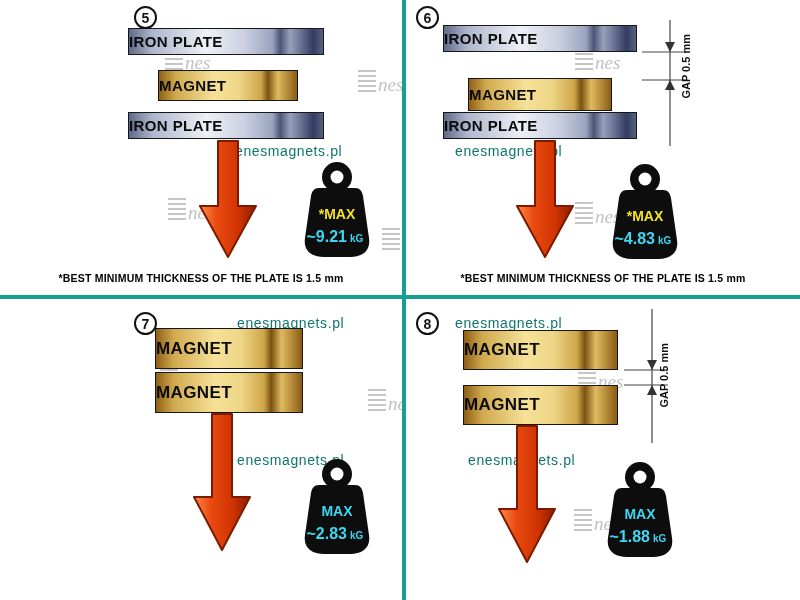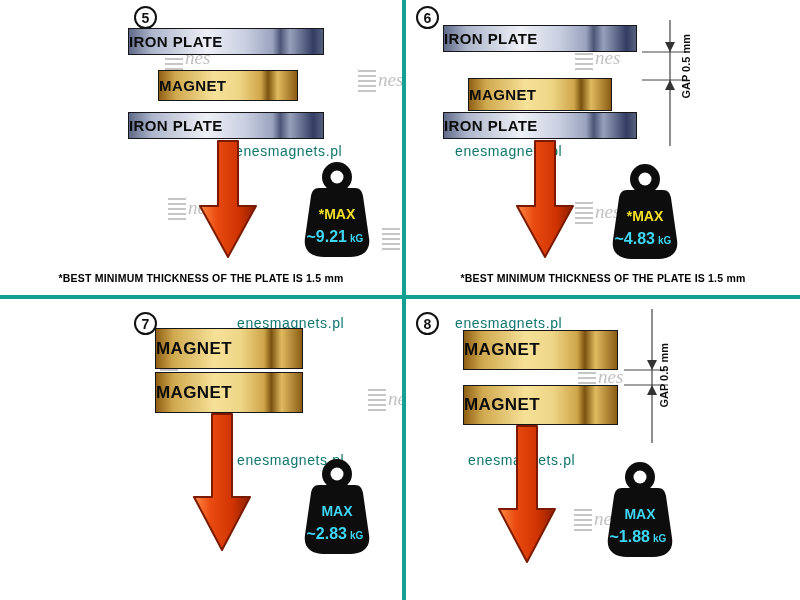--- a/index.html
+++ b/index.html
@@ -24,21 +24,21 @@
 
   .arrow, .weight, .dim { position:absolute; z-index:2; }
   .wmax  { font-family:"Liberation Sans",sans-serif; font-weight:bold; font-size:14px; }
   .wval  { font-family:"Liberation Sans",sans-serif; font-weight:bold; font-size:16px; }
   .wunit { font-family:"Liberation Sans",sans-serif; font-weight:bold; font-size:10px; }
 
   .footnote { position:absolute; left:0; right:0; top:272px; text-align:center; font-size:10.5px; font-weight:bold; color:#000; letter-spacing:0.2px; z-index:2; }
   .gap-label { position:absolute; writing-mode:vertical-rl; transform:rotate(180deg); font-size:11px; font-weight:bold; color:#111; z-index:2; }
 
   .wm-site { position:absolute; font-size:14px; color:#0f766e; letter-spacing:0.6px; z-index:1; }
-  .wm-logo { position:absolute; display:flex; align-items:flex-start; gap:2px; z-index:1; }
+  .wm-logo { position:absolute; display:flex; align-items:flex-end; gap:2px; z-index:1; }
   .wm-e { display:inline-block; width:18px; height:24px; background:repeating-linear-gradient(180deg,#c6c6c6 0 2px, transparent 2px 5px); }
   .wm-nes { font-family:"Liberation Serif",serif; font-style:italic; font-size:19px; color:#c2c2c2; line-height:1; }
 </style>
 </head>
 <body>
 
 <svg width="0" height="0" style="position:absolute" aria-hidden="true">
   <defs>
     <linearGradient id="arrowGrad" x1="0" y1="0" x2="1" y2="0">
       <stop offset="0" stop-color="#ff8a45"></stop>

